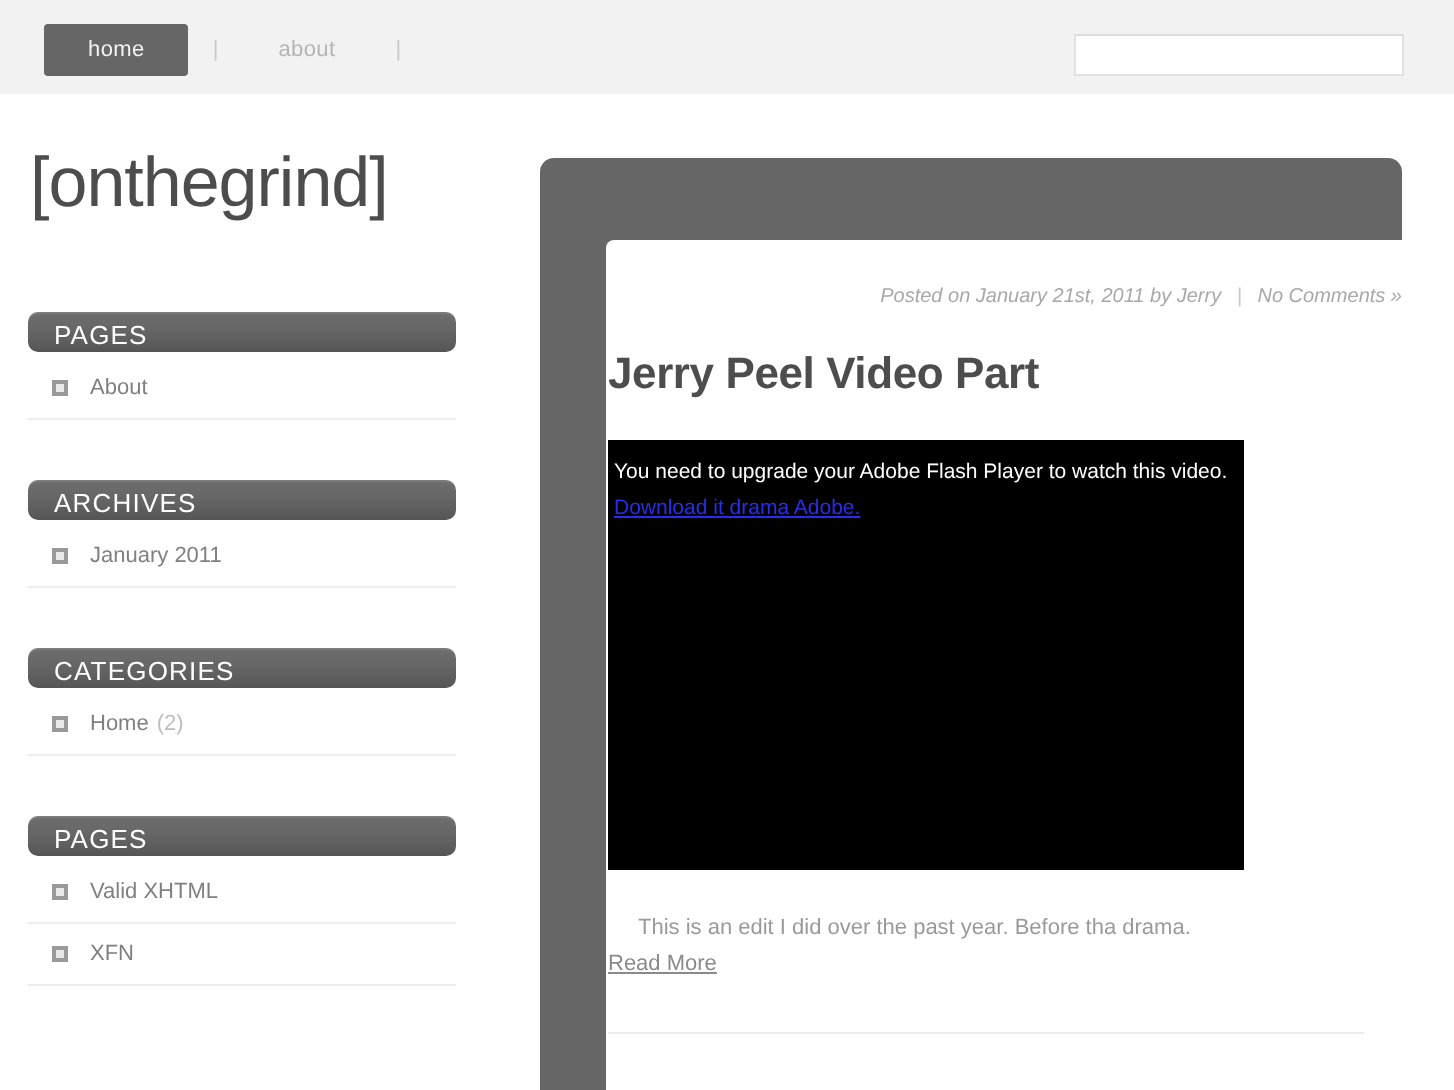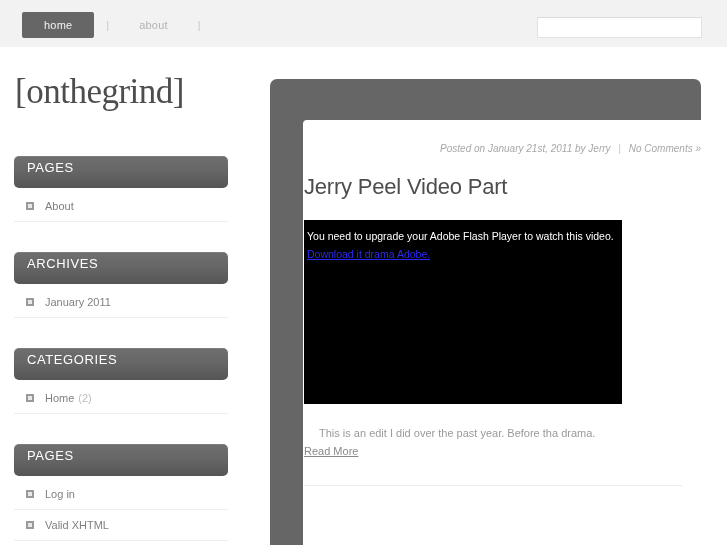--- a/index.html
+++ b/index.html
@@ -60,31 +60,30 @@
 
   
   #site-title {
     position: absolute; left: 15px; top: 70px;
     font-size: 35px;
     font-weight: 400;
     color: #4d4d4d;
     letter-spacing: -0.5px;
     line-height: 44px;
     white-space: nowrap;
-    font-family: Liberation Serif, serif;
   }
 
   
   #sidebar {
     position: absolute; left: 14px; top: 156px;
     width: 214px;
   }
   .widget { margin-bottom: 30px; }
   .widget-header {
-    height: 32px;
+    height: 20px;
     border-radius: 5px;
     background: linear-gradient(to bottom, #6f6f6f 0%, #656565 50%, #555555 100%);
     color: #ffffff;
     font-size: 13px;
     font-weight: 400;
     letter-spacing: .6px;
     line-height: 24px;
     padding-left: 13px;
     box-shadow: inset 0 1px 0 rgba(255,255,255,.10);
   }
@@ -140,30 +139,30 @@
     color: #a8a8a8;
     padding: 23px 0 0 0;
     line-height: 12px;
     white-space: nowrap;
     text-align: right;
   }
   .post-meta a { color: #a8a8a8; text-decoration: none; }
   .meta-sep { padding: 0 5px; color: #c8c8c8; }
   .post-title {
     font-size: 22px;
-    font-weight: 400;
+    font-weight: 700;
     color: #4d4d4d;
     margin: 19px 0 0 0;
     line-height: 26px;
     letter-spacing: -0.2px;
   }
   .post-title a { color: #4d4d4d; text-decoration: none; }
   .video-box {
     margin-top: 20px;
-    width: 318px; height: 184px;
+    width: 318px; height: 215px;
     background: #000000;
     padding: 9px 0 0 3px;
   }
   .flash-msg {
     color: #ffffff;
     font-size: 10.5px;
     line-height: 15px;
   }
   .flash-link {
     color: #2b2bf0;
@@ -238,24 +237,20 @@
         <span class="bullet"></span>
         <a class="widget-link" href="#">Home</a>
         <span class="widget-link count" style="margin-left:4px">(2)</span>
       </li>
     </ul>
   </div>
 
   <div class="widget">
     <div class="widget-header">PAGES</div>
     <ul class="widget-list">
-      <li>
-        <span class="bullet"></span>
-        <a class="widget-link" href="#">Log in</a>
-      </li>
       <li>
         <span class="bullet"></span>
         <a class="widget-link" href="#">Valid XHTML</a>
       </li>
       <li>
         <span class="bullet"></span>
         <a class="widget-link" href="#">XFN</a>
       </li>
     </ul>
   </div>

